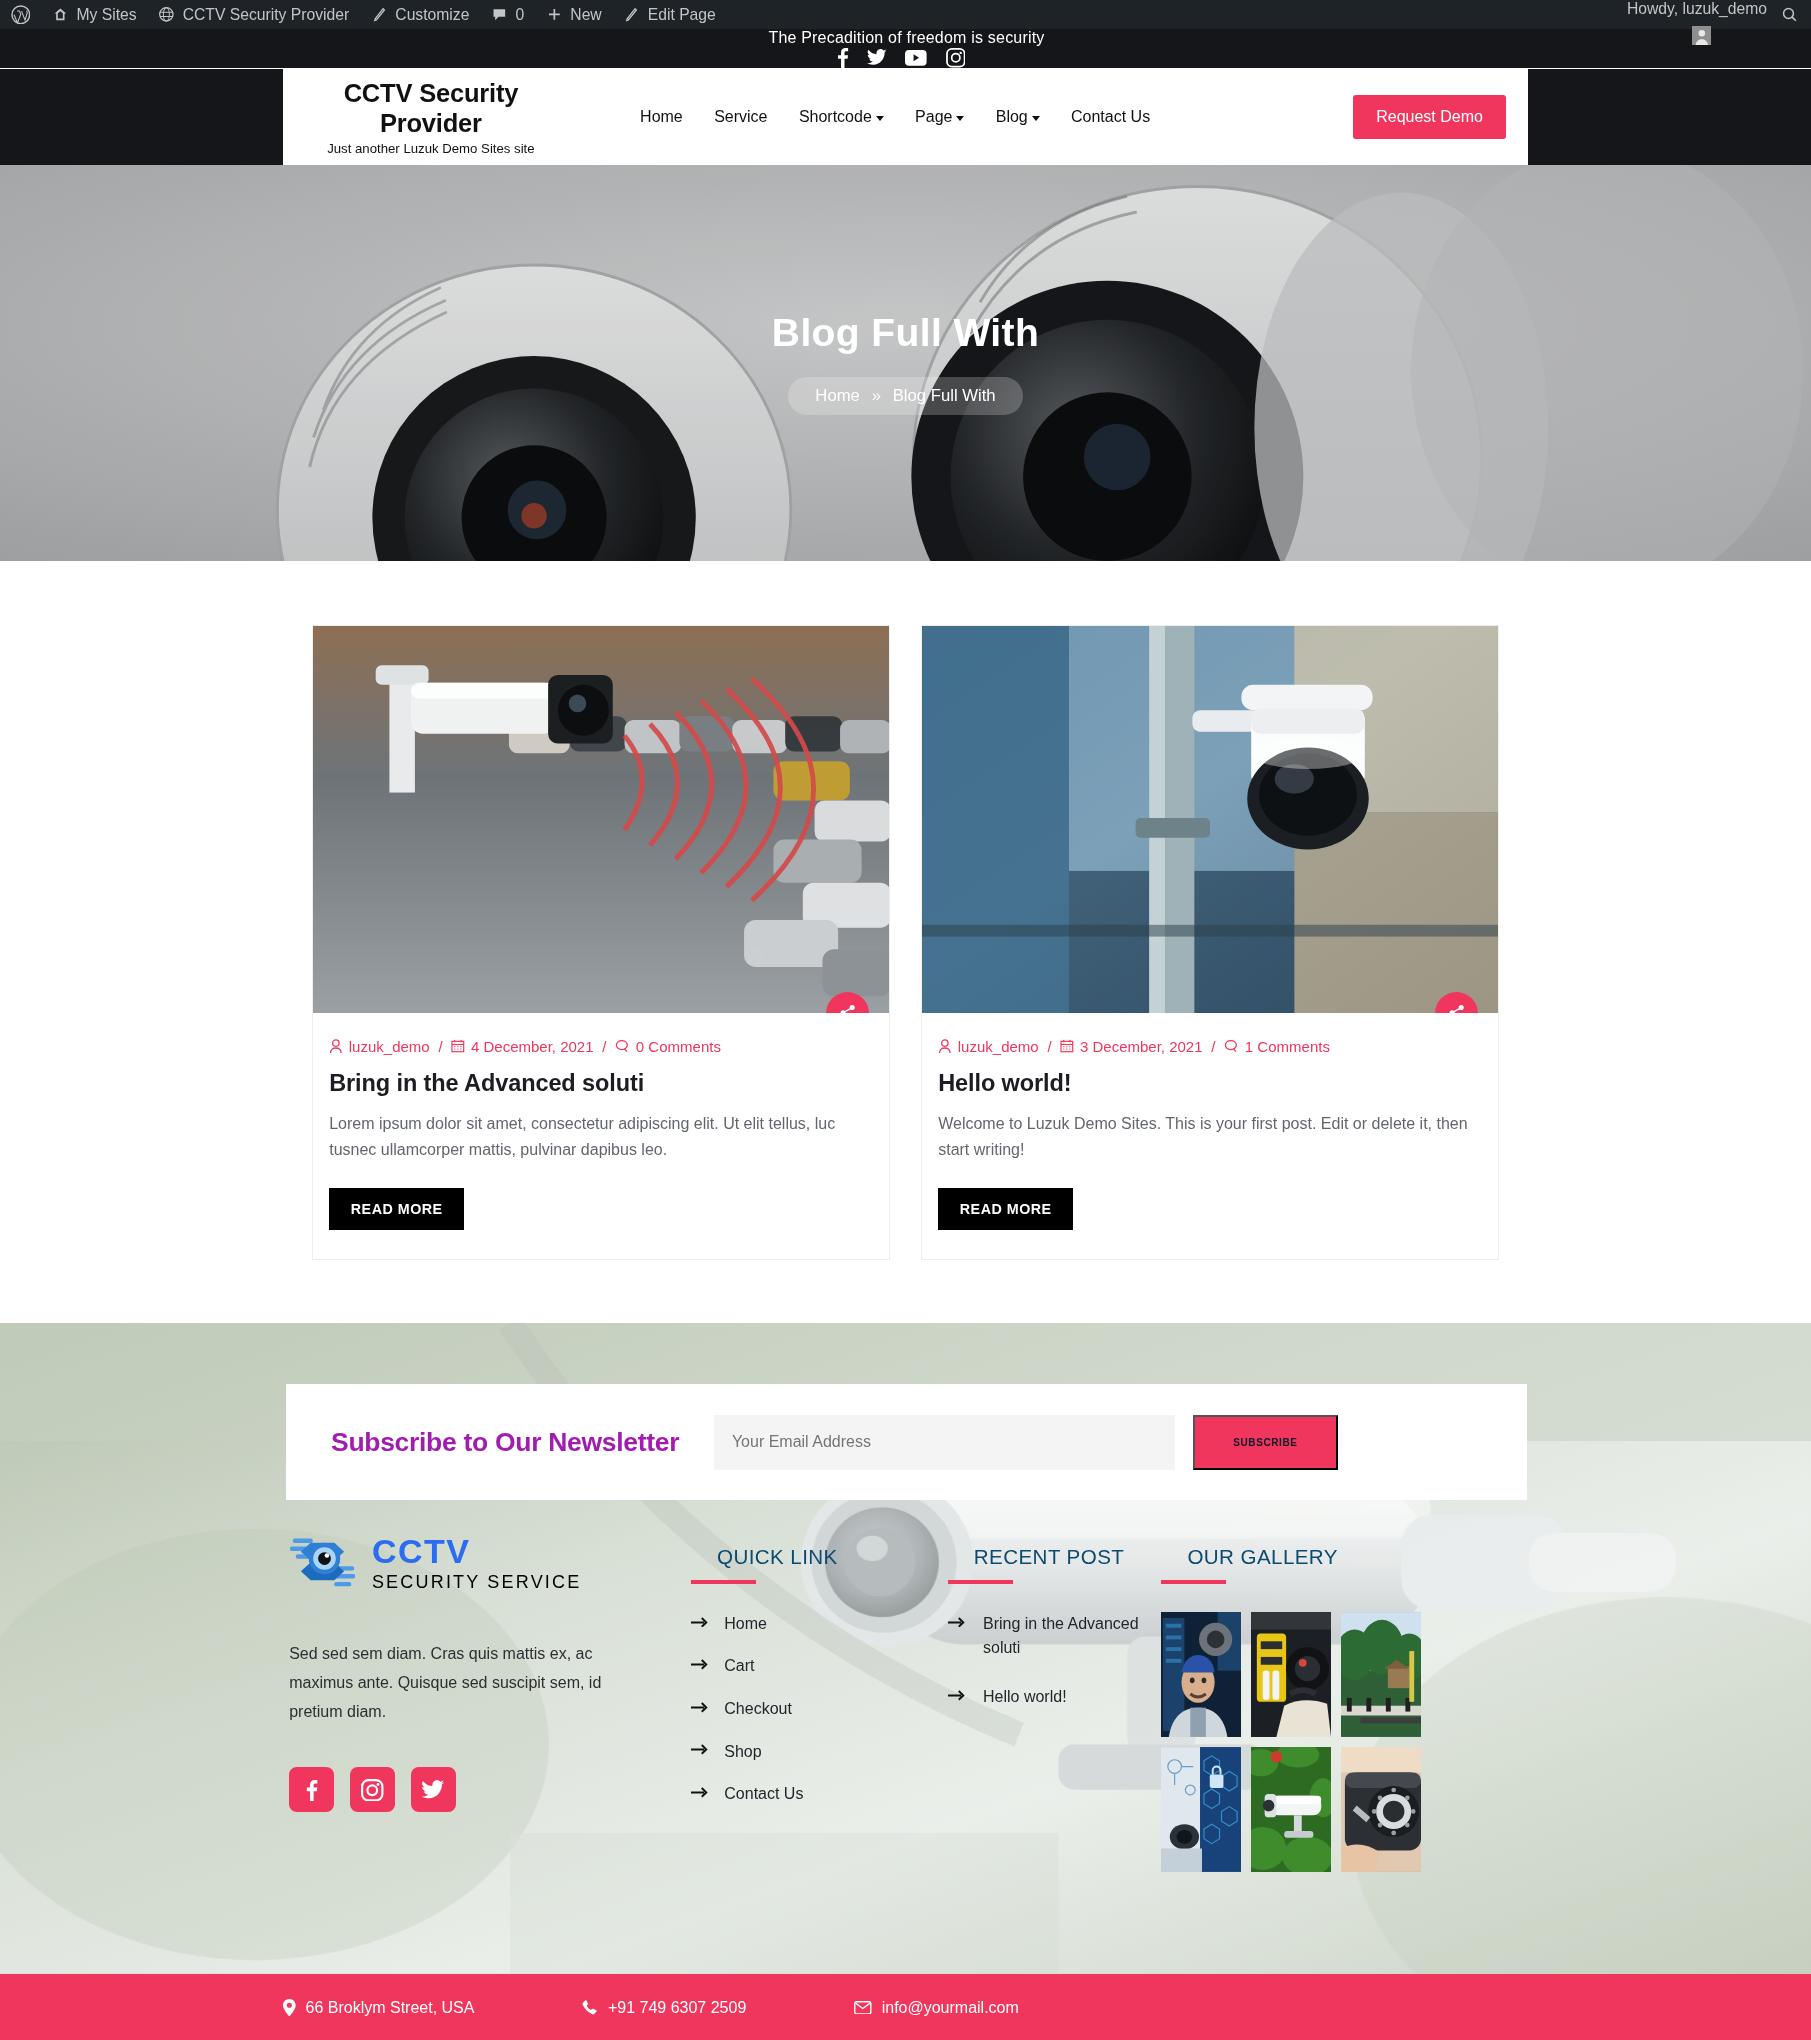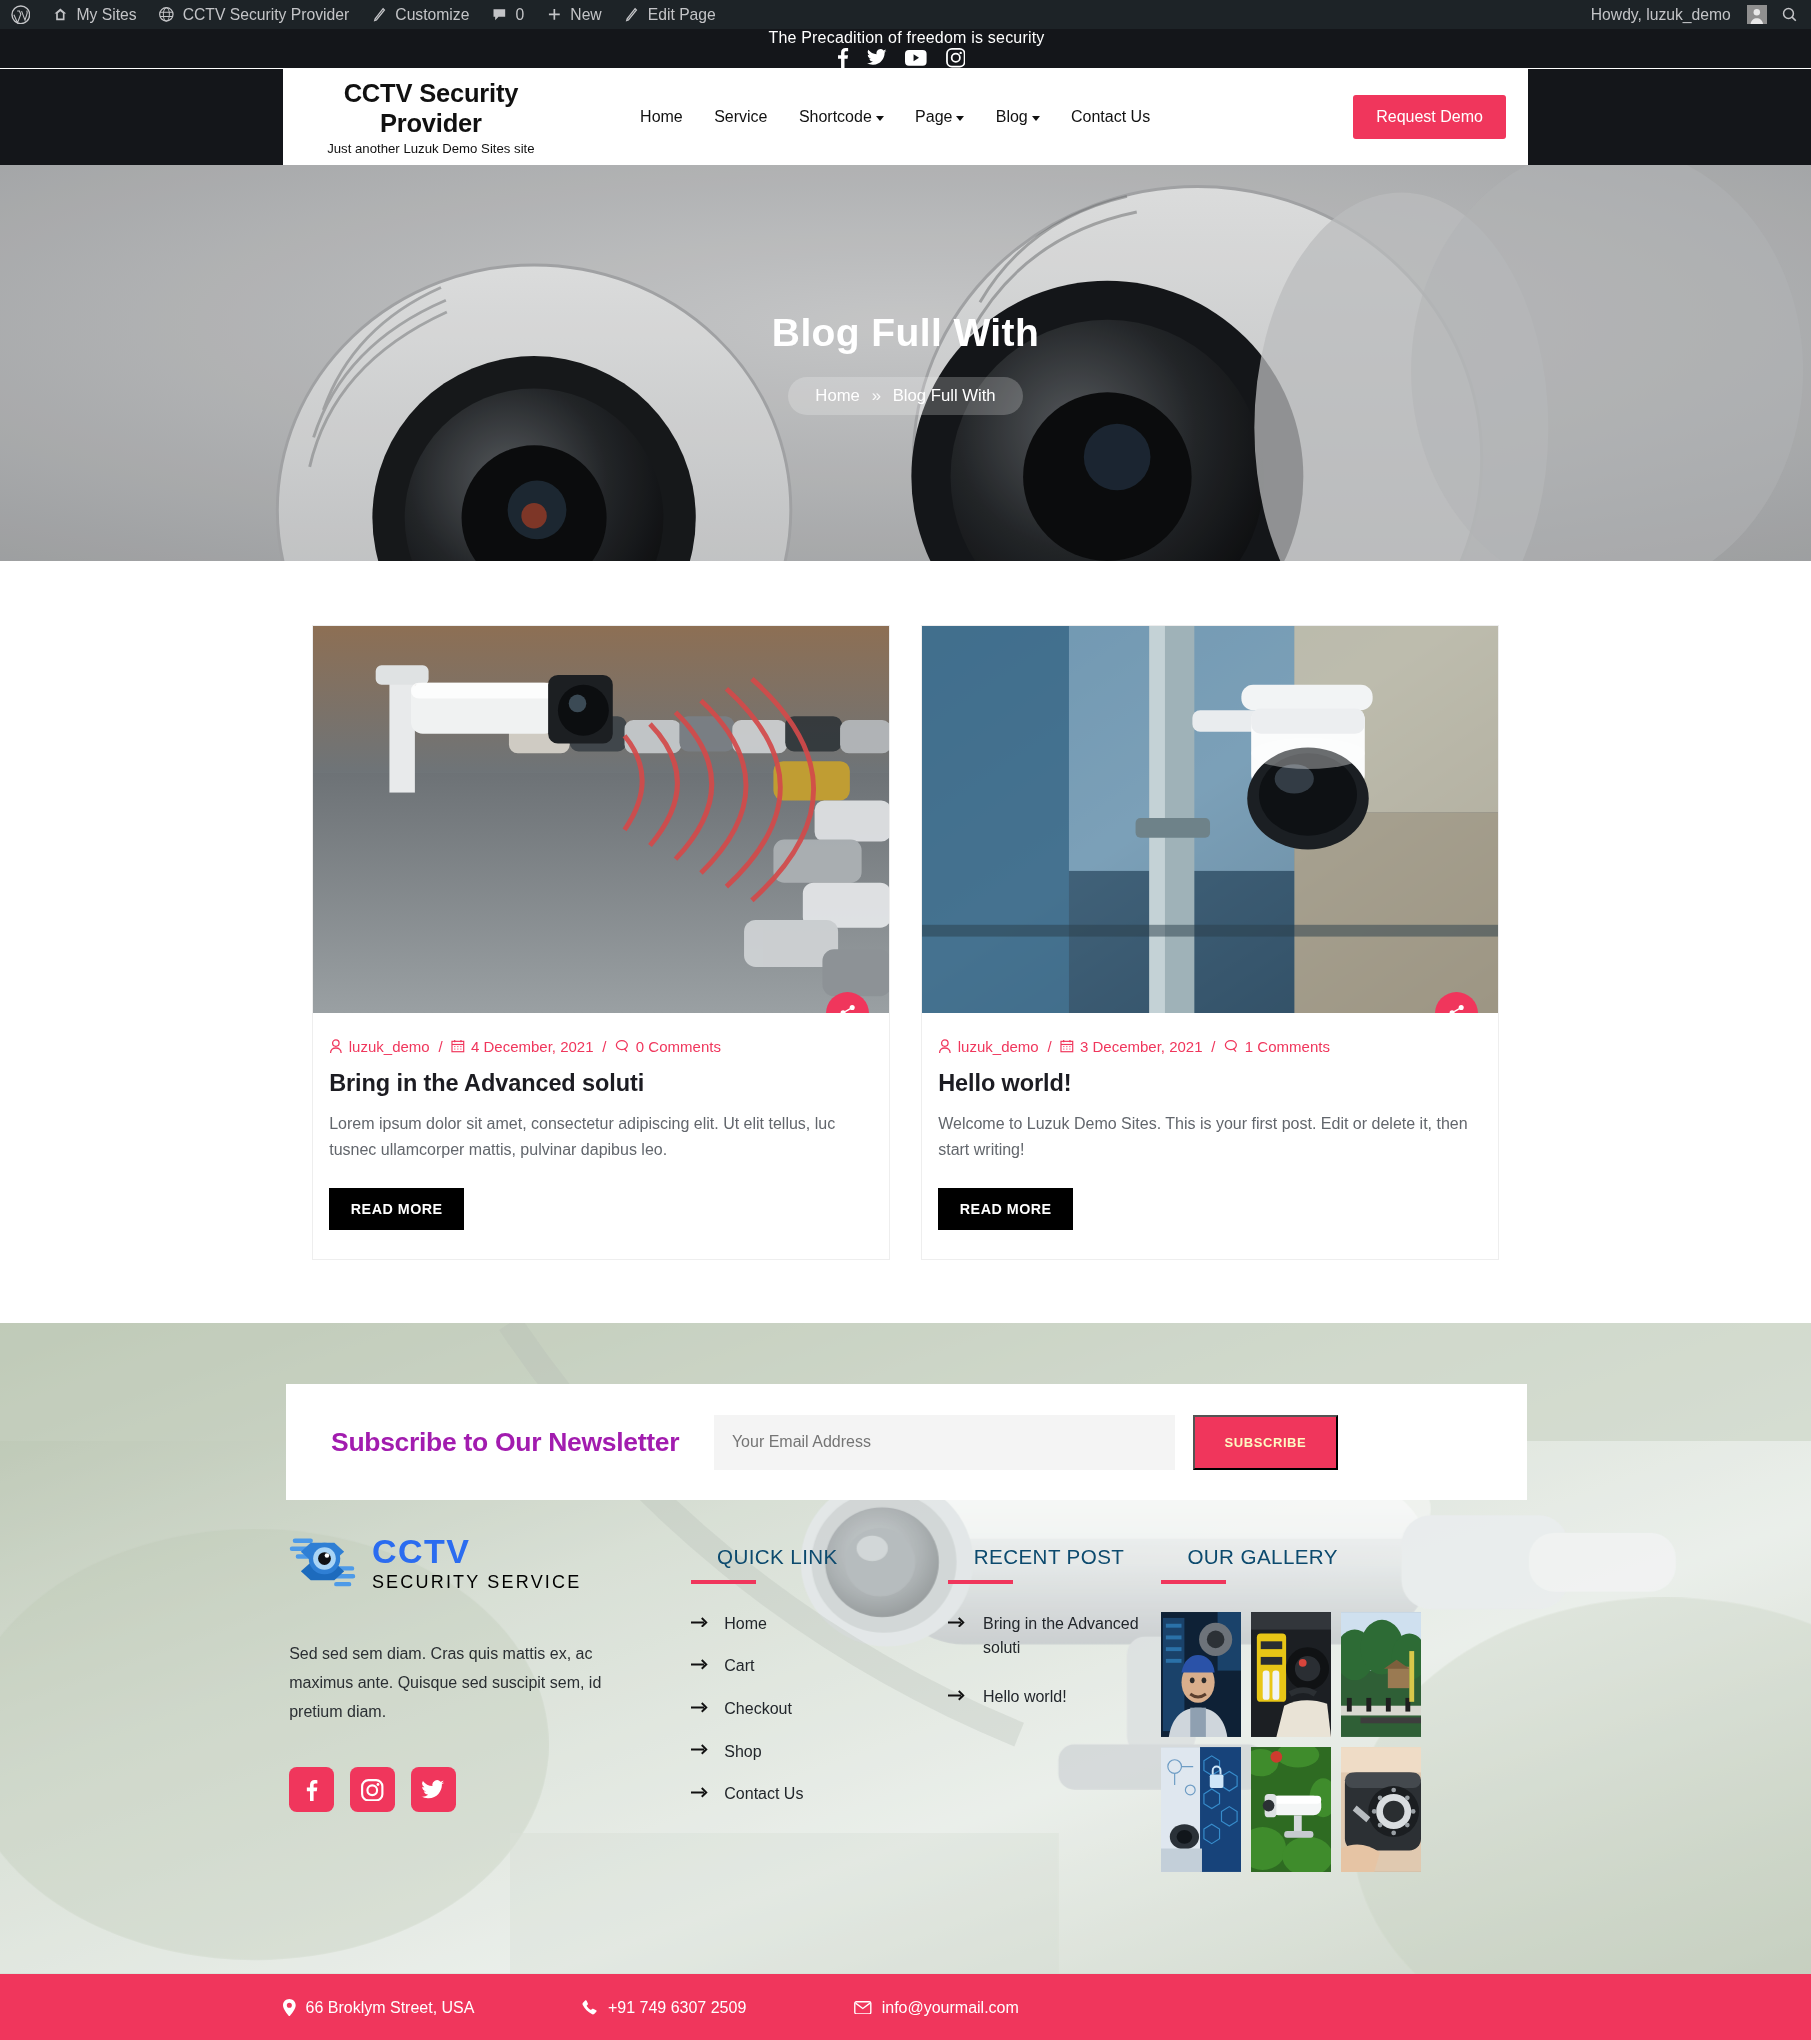--- a/index.html
+++ b/index.html
@@ -203,22 +203,22 @@
     margin-left: 35px;
     width: 461px; height: 55px;
     background: #f4f4f4; border: none;
     font-size: 16px; color: #8c9096;
     padding: 0 17.6px;
     font-family: "Liberation Sans", sans-serif;
   }
   .news-btn {
     margin-left: 17.6px;
     width: 145px; height: 55px;
-    background: #f0365c; color: #fef9c3;
-    font-size: 13px; font-weight: bold; letter-spacing: 0.6px;
+    background: #f0365c; color: #0f172a;
+    font-size: 10px; font-weight: bold; letter-spacing: 0.6px;
     display: flex; align-items: center; justify-content: center;
   }
 
   
   .footer-cols {
     position: absolute; top: 1529px; left: 0;
     width: 1811px;
     z-index: 5;
   }
   .fc-inner { width: 1264px; margin: 0 auto; display: flex; position: relative; }
@@ -345,21 +345,21 @@
   <div class="ab-item">
     <span class="ab-ico">
       <svg width="16.7" height="16.7" viewBox="0 0 20 20">
           <path d="M14.5 3.2L5 15.3l-.6 2.2 2.1-.8L16.1 4.8z" fill="none" stroke="#c3c4c7" stroke-width="1.5"></path>
         </svg>
     </span>
     <span>Edit Page</span>
   </div>
 
   <div class="ab-right">
-    <div class="ab-item" style="padding-right:3.9px;">
+    <div class="ab-item" style="padding-right:3.9px;flex-direction:column;">
       <span>Howdy, luzuk_demo</span>
       <span class="ab-avatar">
         <svg width="19.6" height="19.6" viewBox="0 0 20 20">
             <rect width="20" height="20" fill="#8f8f8f"></rect>
             <circle cx="10" cy="7.5" r="3.3" fill="#e8e8e8"></circle>
             <path d="M3.6 20c.4-4.2 3.1-6.4 6.4-6.4s6 2.2 6.4 6.4z" fill="#e8e8e8"></path>
           </svg>
       </span>
     </div>
     <div class="ab-item" style="padding:0 12.7px 0 9.8px;">

